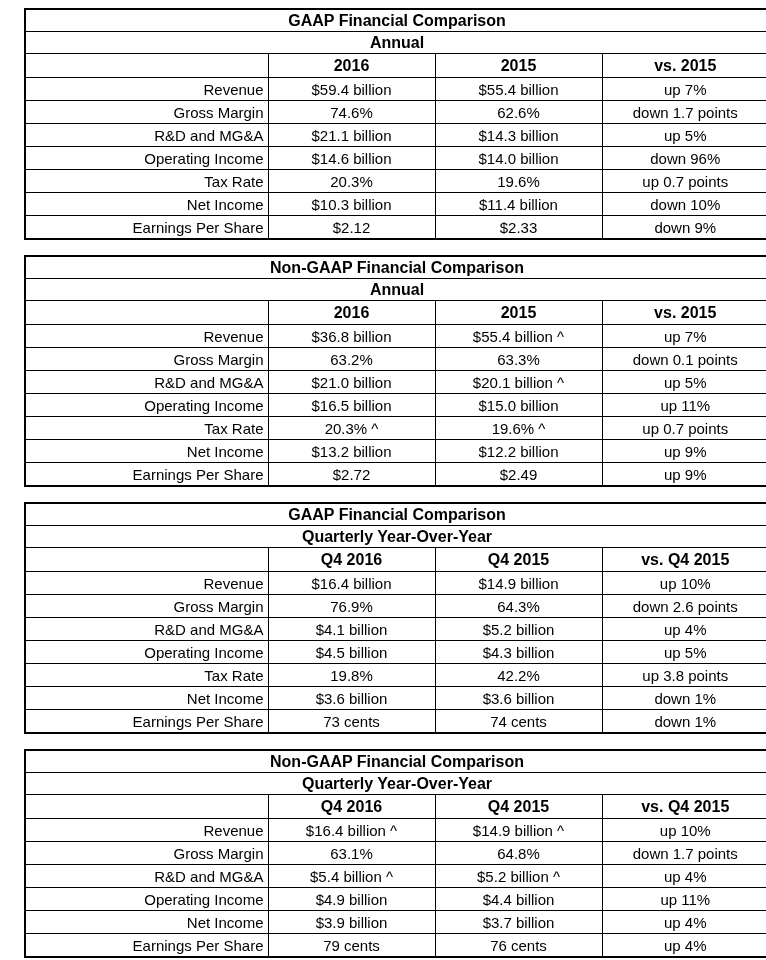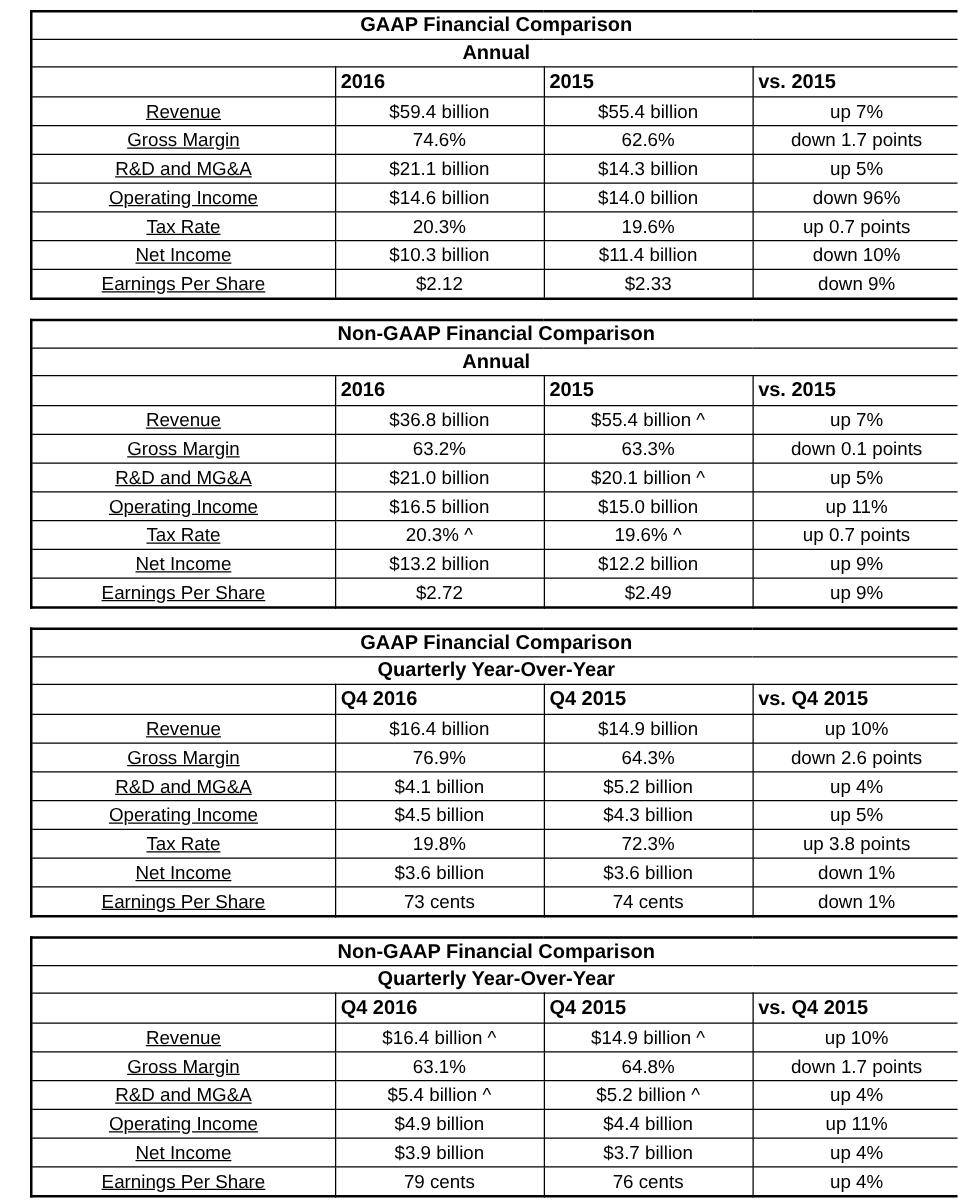--- a/index.html
+++ b/index.html
@@ -37,30 +37,29 @@
   tr.row-title td {
     height: 21px;
     font-weight: bold;
     font-size: 16px;
     text-align: center;
   }
   tr.row-header th {
     height: 23px;
     font-weight: bold;
     font-size: 16px;
-    text-align: left;
+    text-align: center;
   }
   tr.row-data td {
     height: 22px;
     font-size: 15px;
     font-weight: normal;
   }
   td.row-label {
-    text-align: center;
-    text-decoration: underline;
+    text-align: right;
   }
   td.cell-value {
     text-align: center;
   }
 </style>
 </head>
 <body>
 
 <div class="page">
   <div id="tables-root">
@@ -256,21 +255,21 @@
   <tr class="row-data">
     <td class="row-label">Operating Income</td>
     <td class="cell-value">$4.5 billion</td>
     <td class="cell-value">$4.3 billion</td>
     <td class="cell-value">up 5%</td>
   </tr>
 
   <tr class="row-data">
     <td class="row-label">Tax Rate</td>
     <td class="cell-value">19.8%</td>
-    <td class="cell-value">72.3%</td>
+    <td class="cell-value">42.2%</td>
     <td class="cell-value">up 3.8 points</td>
   </tr>
 
   <tr class="row-data">
     <td class="row-label">Net Income</td>
     <td class="cell-value">$3.6 billion</td>
     <td class="cell-value">$3.6 billion</td>
     <td class="cell-value">down 1%</td>
   </tr>
 

